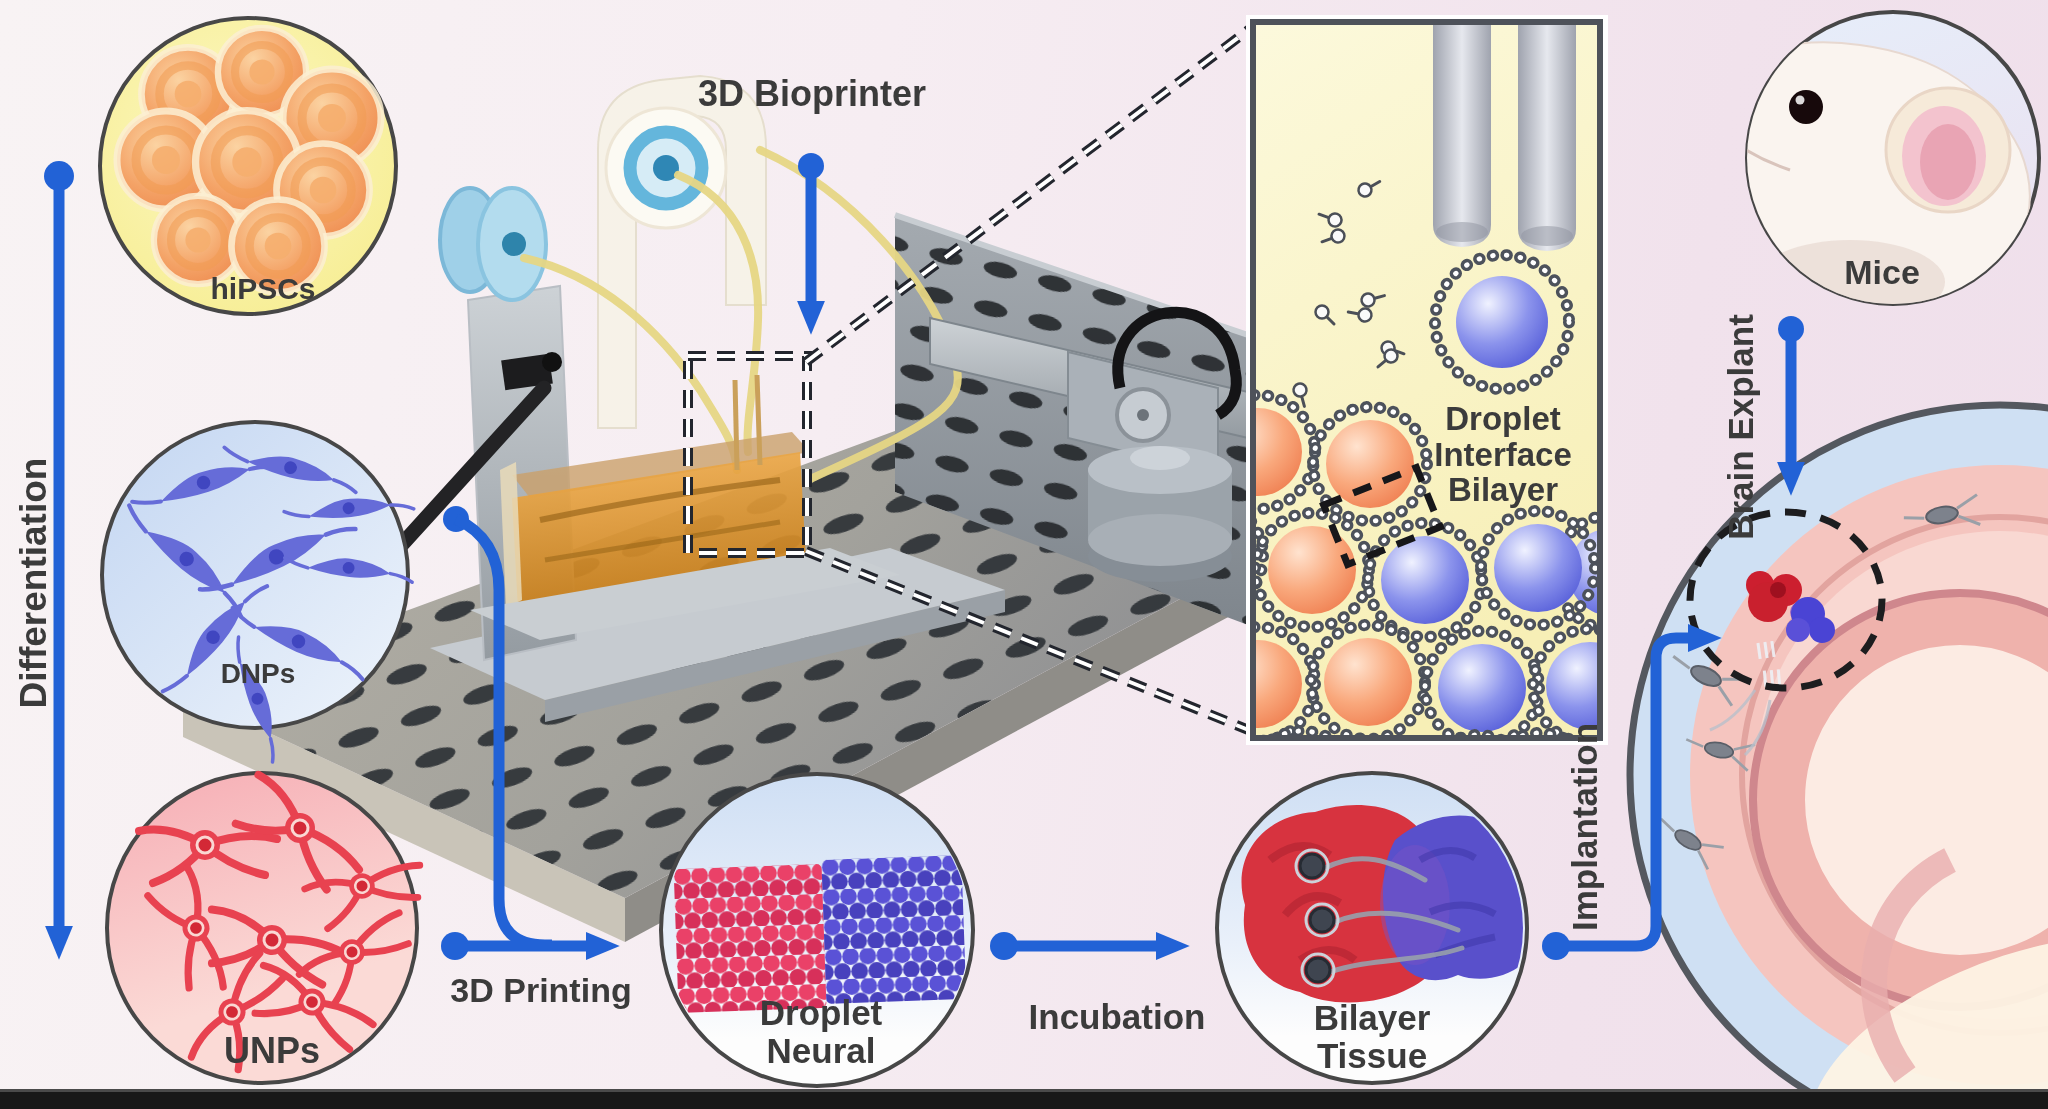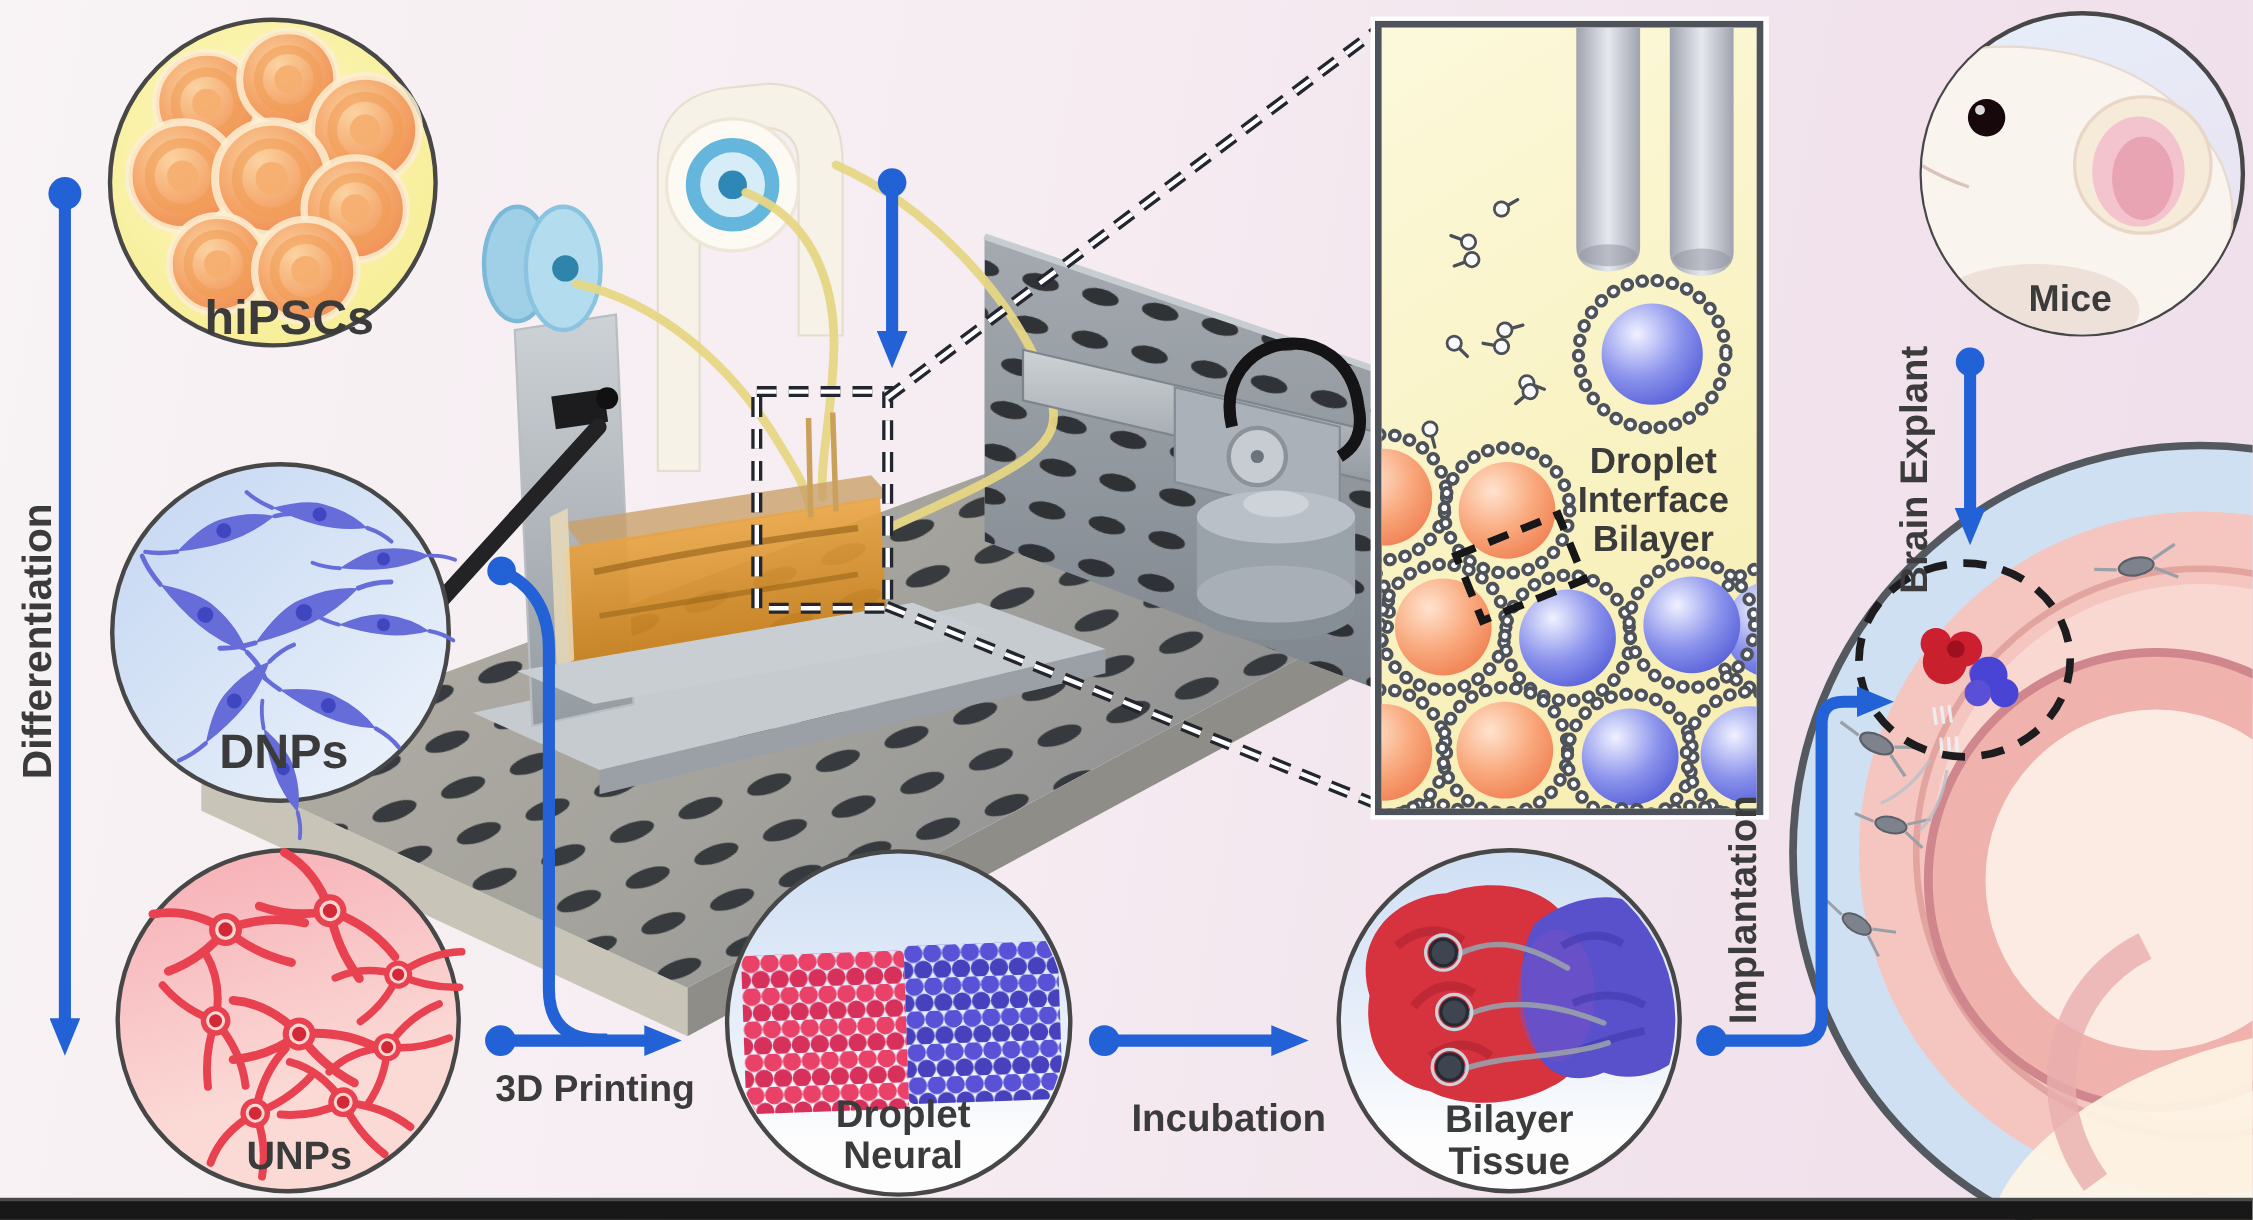--- a/index.html
+++ b/index.html
@@ -483,25 +483,26 @@
     <circle cx="1556" cy="946" r="14" class="fd"></circle>
     <path d="M1556,946 L1636,946 Q1656,946 1656,926 L1656,658 Q1656,638 1676,638 L1692,638" class="fl" marker-end="url(#ah)"></path>
   </g>
   <g>
     <circle cx="1791" cy="329" r="13" class="fd"></circle>
     <line x1="1791" y1="329" x2="1791" y2="466" class="fl" marker-end="url(#ah)"></line>
   </g>
 </svg>
 
 <div class="lab vert" style="left:34px;top:583px;font-size:37px;">Differentiation</div>
-<div class="lab" style="left:263px;top:289px;font-size:44px;">hiPSCs</div>
-<div class="lab" style="left:258px;top:674px;font-size:44px;margin-top:10px;">DNPs</div>
+<div class="lab" style="left:263px;top:289px;font-size:30px;">hiPSCs</div>
+<div class="lab" style="left:258px;top:674px;font-size:28px;">DNPs</div>
 <div class="lab" style="left:272px;top:1051px;font-size:36px;">UNPs</div>
 
 <div class="lab" style="left:812px;top:94px;font-size:36px;">
+  <span class="ln">3D Bioprinter</span>
 </div>
 
 <div class="lab" style="left:1503px;top:454px;font-size:33px;">
   <span class="ln">Droplet</span>
   <span class="ln">Interface</span>
   <span class="ln">Bilayer</span>
 </div>
 
 <div class="lab" style="left:1842px;top:272px;font-size:34px;margin-left:40px;">Mice</div>
 <div class="lab vert" style="left:1741px;top:427px;font-size:35px;">Brain Explant</div>

